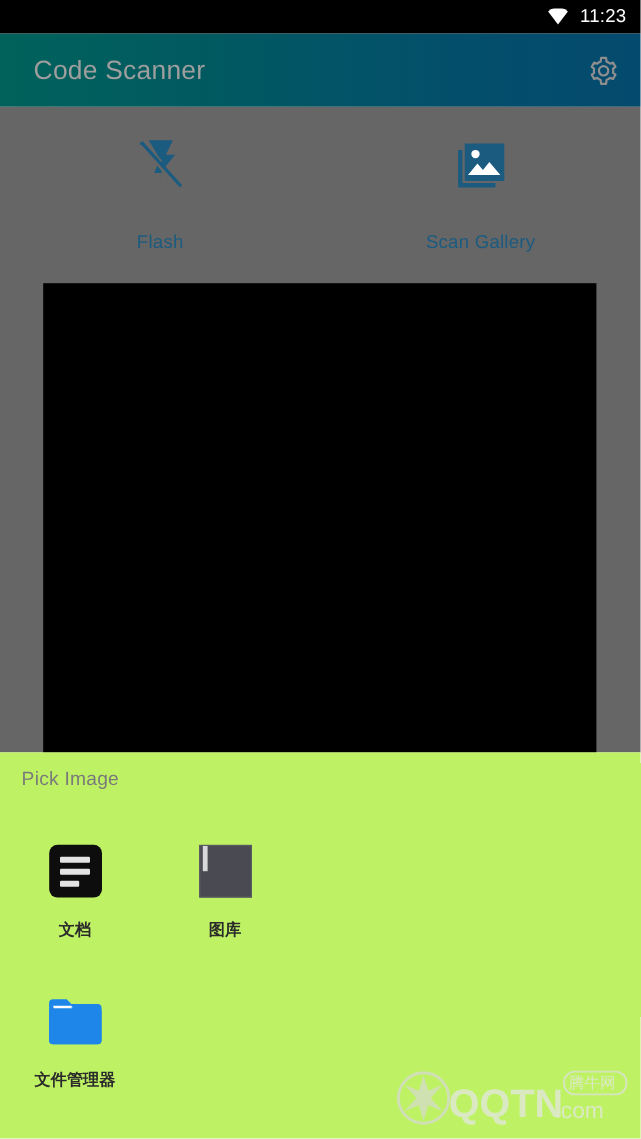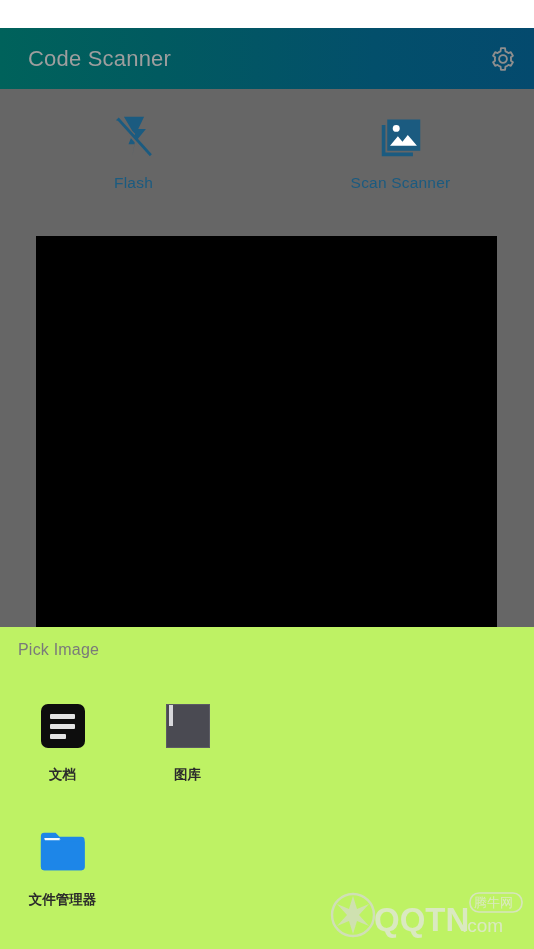--- a/index.html
+++ b/index.html
@@ -56,20 +56,21 @@
   }
   #camera-actions {
     position:absolute; left:0; top:22px;
     width:534px; height:105px;
     display:flex;
   }
   .action-btn {
     width:50%;
     display:flex; flex-direction:column; align-items:center;
     cursor:pointer;
+    gap:20px;
   }
   .action-icon { height:52px; display:flex; align-items:center; justify-content:center; }
   .action-label {
     margin-top:11px; font-size:15.5px; color:#1b5b80; letter-spacing:0.2px;
   }
   #camera-preview {
     position:absolute; left:36px; top:147px;
     width:461px; height:391px;
     background:#000000;
   }
@@ -140,20 +141,26 @@
     width:206px; height:56px;
     opacity:0.72;
     pointer-events:none;
   }
 </style>
 </head>
 <body>
 
 <div id="screen">
 
+  <div id="status-bar">
+    <svg id="wifi-icon" viewBox="0 0 24 18">
+      <path d="M12 17.5 L23 3.2 A15.5 15.5 0 0 0 1 3.2 Z" fill="#ffffff"></path>
+    </svg>
+    <span id="status-clock">11:23</span>
+  </div>
 
   <div id="app-bar">
     <span id="app-title">Code Scanner</span>
     <div id="settings-button">
       <svg width="26" height="26" viewBox="0 0 24 24">
         <path fill="none" stroke="#8e8e8e" stroke-width="1.7" d="M12 8.4a3.6 3.6 0 1 0 0 7.2 3.6 3.6 0 0 0 0-7.2z"></path>
         <path fill="none" stroke="#8e8e8e" stroke-width="1.7" stroke-linejoin="round" d="M19.3 13.6a7.6 7.6 0 0 0 .07-1.6 7.6 7.6 0 0 0-.07-1.6l1.85-1.4-1.9-3.3-2.2.85a7.6 7.6 0 0 0-2.77-1.6L13.9 2h-3.8l-.38 2.95a7.6 7.6 0 0 0-2.77 1.6l-2.2-.85-1.9 3.3 1.85 1.4a7.6 7.6 0 0 0 0 3.2l-1.85 1.4 1.9 3.3 2.2-.85a7.6 7.6 0 0 0 2.77 1.6L10.1 22h3.8l.38-2.95a7.6 7.6 0 0 0 2.77-1.6l2.2.85 1.9-3.3z"></path>
       </svg>
     </div>
   </div>
@@ -176,21 +183,21 @@
 
       <div class="action-btn">
         <span class="action-icon">
           <svg width="44" height="44" viewBox="0 0 24 24">
             <path fill="#1b5b80" d="M1.5 5.5h2v15h15v2h-17z"></path>
             <path fill="#1b5b80" d="M4.5 2.5h18v17h-18z"></path>
             <circle cx="9.4" cy="7.3" r="1.9" fill="#ffffff"></circle>
             <path fill="#ffffff" d="M6.0 16.8l4.3-5.2 2.5 3.0 2.9-3.7 5.0 5.9z"></path>
           </svg>
         </span>
-        <span class="action-label">Scan Scanner</span>
+        <span class="action-label">Scan Gallery</span>
       </div>
 
     </div>
 
     <div id="camera-preview"></div>
   </div>
 
   <div id="bottom-sheet">
 
     <div id="sheet-title">Pick Image</div>

